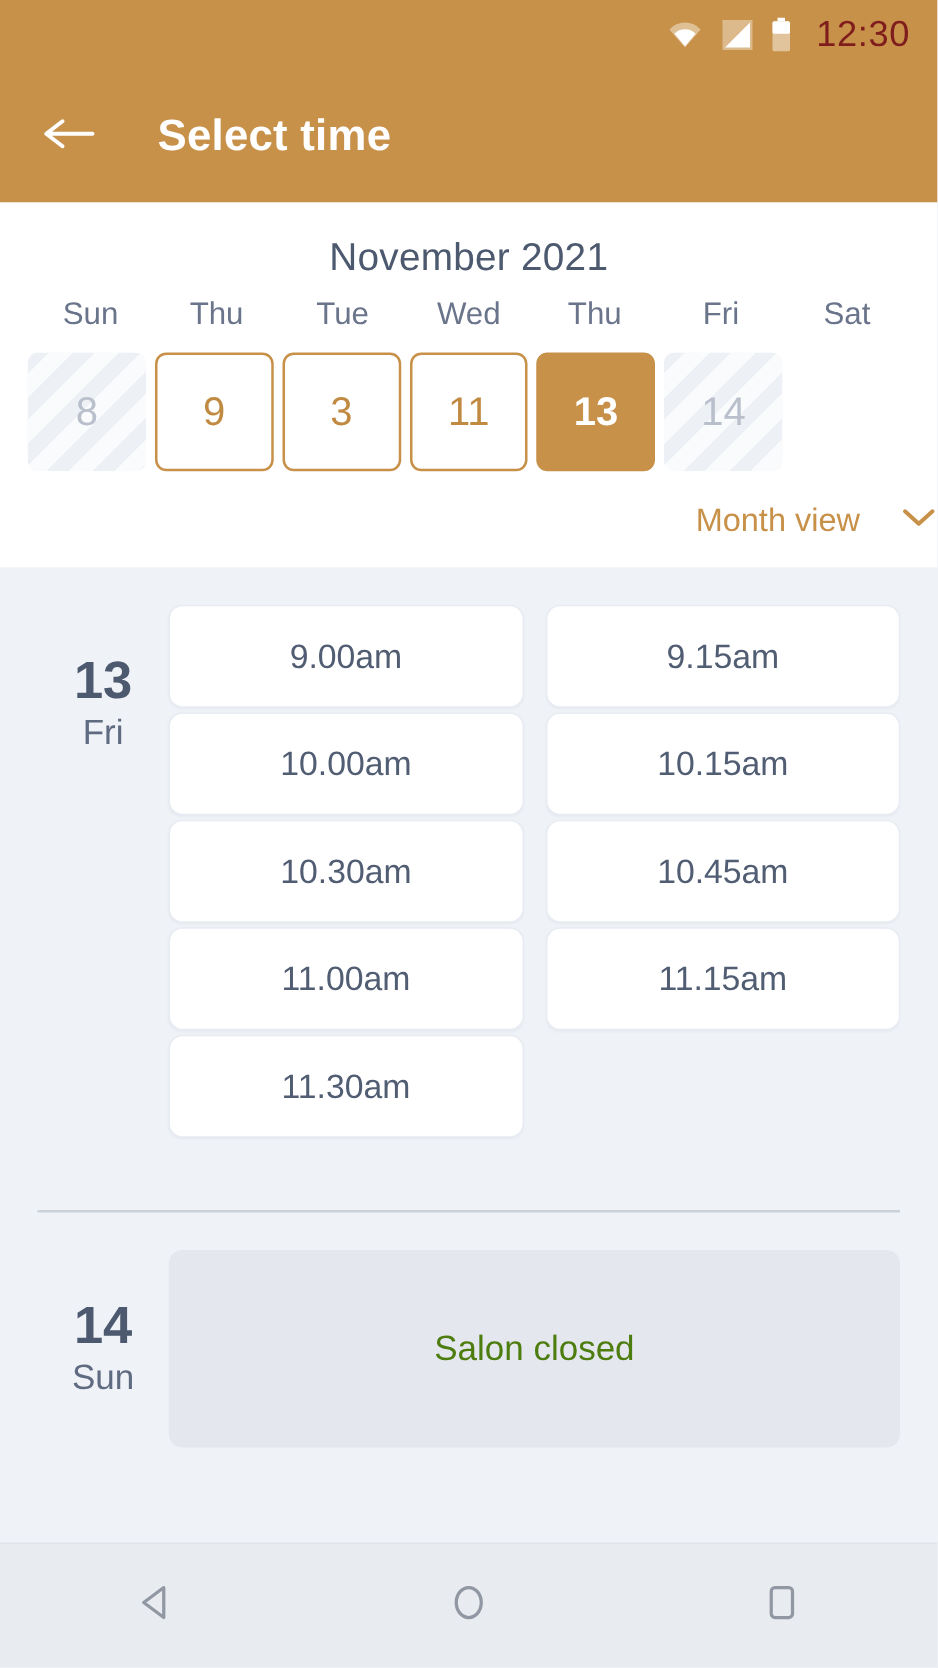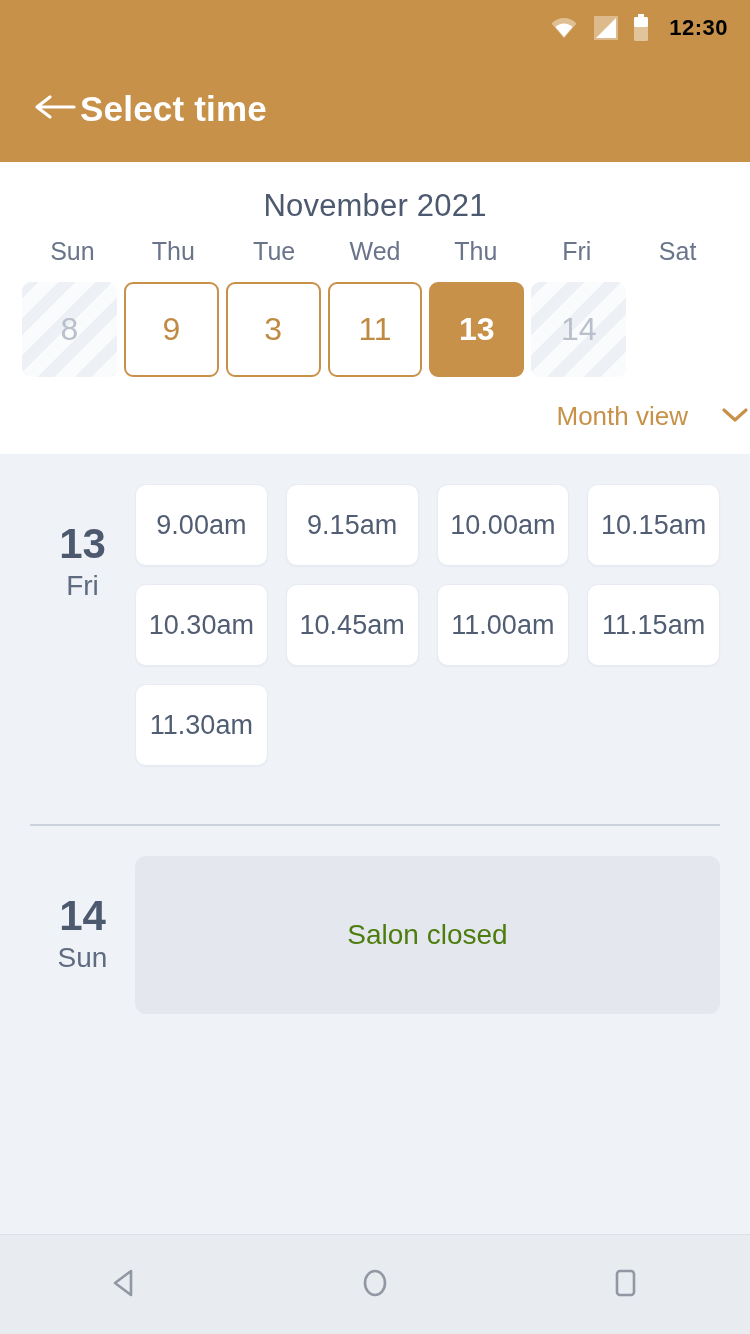--- a/index.html
+++ b/index.html
@@ -13,28 +13,28 @@
   #app { width:750px; height:1334px; display:flex; flex-direction:column; position:relative; }
 
   
   .statusbar {
     height:56px; background:#c8914a;
     display:flex; align-items:center; justify-content:flex-end;
     padding:0 22px 0 0; gap:14px; flex:0 0 auto;
   }
   .sb-icon { display:flex; align-items:center; }
   .sb-clock {
-    color:#000000; font-size:22px; font-weight:bold; letter-spacing:0.5px;
+    color:#7f1d1d; font-size:29px; font-weight:normal; letter-spacing:0.5px;
     margin-left:6px; line-height:1;
   }
 
   
   .appbar {
     height:106px; background:#c8914a;
-    display:flex; align-items:center; padding:0 0 0 30px; flex:0 0 auto;text-align:right;
+    display:flex; align-items:center; padding:0 0 0 30px; gap:46px; flex:0 0 auto;text-align:right;
   }
   .back-btn { width:50px; height:50px; display:flex; align-items:center; justify-content:center; cursor:pointer; }
   .appbar-title { color:#ffffff; font-size:35px; font-weight:bold; letter-spacing:0.2px; }
 
   
   .calendar-panel {
     background:#ffffff; flex:0 0 auto; padding-top:26px; padding-bottom:22px;
   }
   .cal-month {
     text-align:center; color:#4c596e; font-size:31px; font-weight:normal;
@@ -74,21 +74,21 @@
   .month-view-label { color:#c8914a; font-size:26px; }
 
   
   .content { flex:1 1 auto; background:#eff2f7; overflow:hidden; position:relative; }
 
   .day-block { display:flex; padding:30px 30px 0 30px; }
   .day-label { width:105px; flex:0 0 105px; padding-top:38px; text-align:center; }
   .day-num { font-size:42px; font-weight:bold; color:#4c596e; line-height:1.05; }
   .day-dow { font-size:28px; color:#5f6b80; margin-top:4px; }
 
-  .slots { flex:1 1 auto; display:grid; grid-template-columns:repeat(4,1fr); gap:18px 18px; }
+  .slots { flex:1 1 auto; display:grid; grid-template-columns:repeat(2,1fr); gap:4px 18px; }
   .slot {
     height:82px; background:#ffffff; border:1px solid #e8ecf2; border-radius:11px;
     display:flex; align-items:center; justify-content:center;
     font-size:27px; color:#515d72; cursor:pointer;
     box-shadow:0 1px 2px rgba(80,95,120,0.05);
   }
 
   .divider { height:2px; background:#ccd2dc; margin:58px 30px 0 30px; }
 
   .closed-box {

